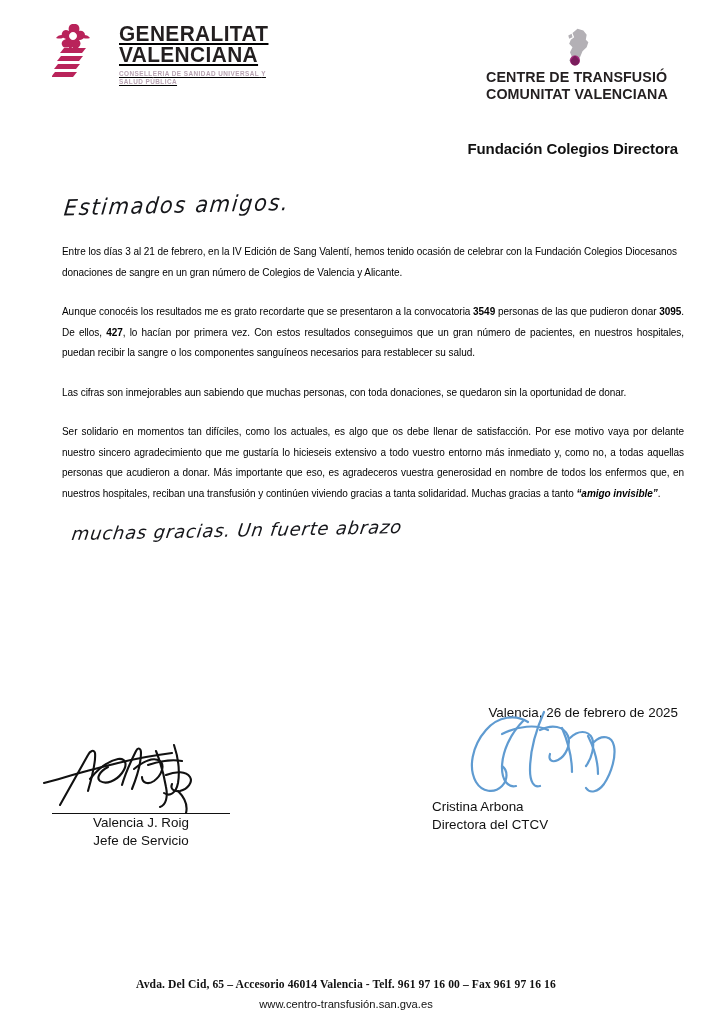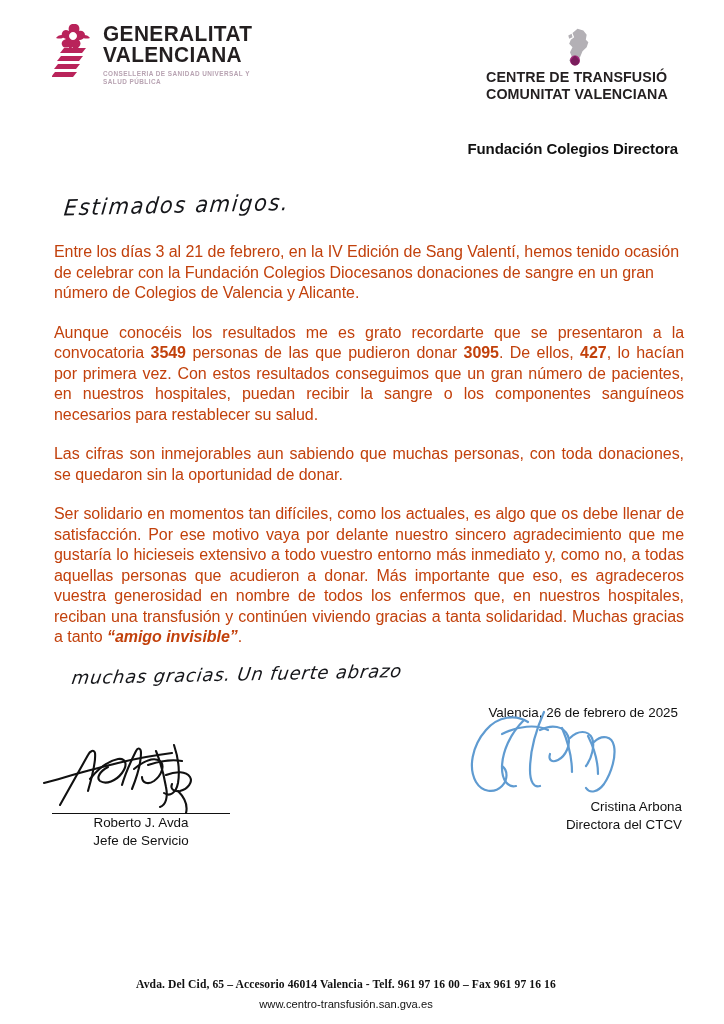--- a/index.html
+++ b/index.html
@@ -28,21 +28,21 @@
     height: 80px;
   }
   .logo-gva {
     position: absolute;
     left: 52px;
     top: 4px;
     display: flex;
     align-items: flex-start;
   }
   .gva-emblem { width: 44px; height: 62px; flex: 0 0 44px; }
-  .gva-wordmark { margin-left: 7px; padding-top: 2px; }
+  .gva-wordmark { margin-left: 23px; padding-top: 2px; text-decoration: underline; }
   .gva-line1, .gva-line2 {
     font-family: "Liberation Sans", sans-serif;
     font-weight: bold;
     font-size: 21.5px;
     letter-spacing: 0.4px;
     line-height: 21px;
     color: #231f20;
     transform: scaleX(0.97);
     transform-origin: left center;
   }
@@ -103,25 +103,25 @@
     font-weight: 300;
     letter-spacing: 1.6px;
     color: #15161a;
     transform: rotate(-1.4deg) skewX(-7deg) scaleY(1.06);
     transform-origin: left center;
     margin-left: 14px;
     margin-bottom: 22px;
     white-space: nowrap;
   }
   p.para {
-    margin: 0 0 19px 4px;
-    font-size: 16px;
+    margin: 0 0 19px 12px;
+    font-size: 10px;
     line-height: 20.5px;
     text-align: justify;
-    color: #c2410c;
+    color: #000000;
     letter-spacing: -0.05px;
   }
   p.para.ragged { text-align: left; }
   .num { font-weight: bold; }
   .quoted-bold { font-weight: bold; font-style: italic; }
 
   .hand-closing {
     font-family: "DejaVu Sans", sans-serif;
     font-size: 18px;
     font-style: italic;
@@ -165,21 +165,21 @@
   .sig-rule {
     border-top: 1.1px solid #111111;
     width: 178px;
     margin: 0 auto;
   }
   .sig-name, .sig-role {
     font-size: 13.4px;
     line-height: 18px;
     color: #111111;
   }
-  .sig-right .sig-name, .sig-right .sig-role { text-align: right; }
+  .sig-right .sig-name, .sig-right .sig-role { text-align: left; }
 
   
   .footer {
     position: absolute;
     left: 0;
     bottom: 14px;
     width: 660px;
     text-align: center;
     padding-left: 16px;
   }
@@ -267,21 +267,21 @@
           <path d="M108 34 C118 26 128 22 134 26 C139 30 136 40 128 46 C122 50 116 48 116 42"></path>
           <path d="M130 16 C134 26 138 40 140 52 C142 62 140 70 134 72"></path>
           <path d="M122 30 C134 26 146 24 156 26"></path>
           <path d="M148 10 C152 22 154 36 152 48 C150 58 144 62 138 58"></path>
           <path d="M140 40 C150 36 160 36 164 42 C167 47 162 54 154 56 C148 57 144 54 146 49"></path>
           <path d="M152 56 C158 62 162 70 160 78"></path>
         </g>
       </svg>
     </div>
     <div class="sig-rule"></div>
-    <div class="sig-name">Roberto J. Avda</div>
+    <div class="sig-name">Valencia J. Roig</div>
     <div class="sig-role">Jefe de Servicio</div>
   </div>
 
   <div class="sig-right">
     <div class="sig-ink" style="height:98px">
       <svg width="250" height="98" viewBox="0 0 250 98">
         <g fill="none" stroke="#5f9bd1" stroke-width="2.2" stroke-linecap="round" stroke-linejoin="round">
           <path d="M96 22 C84 14 66 16 54 30 C40 46 36 68 44 82 C50 92 62 94 70 86 C76 80 76 70 70 66"></path>
           <path d="M92 20 C78 34 70 52 70 68 C70 80 76 88 84 86"></path>
           <path d="M70 34 C86 26 104 24 116 30"></path>

